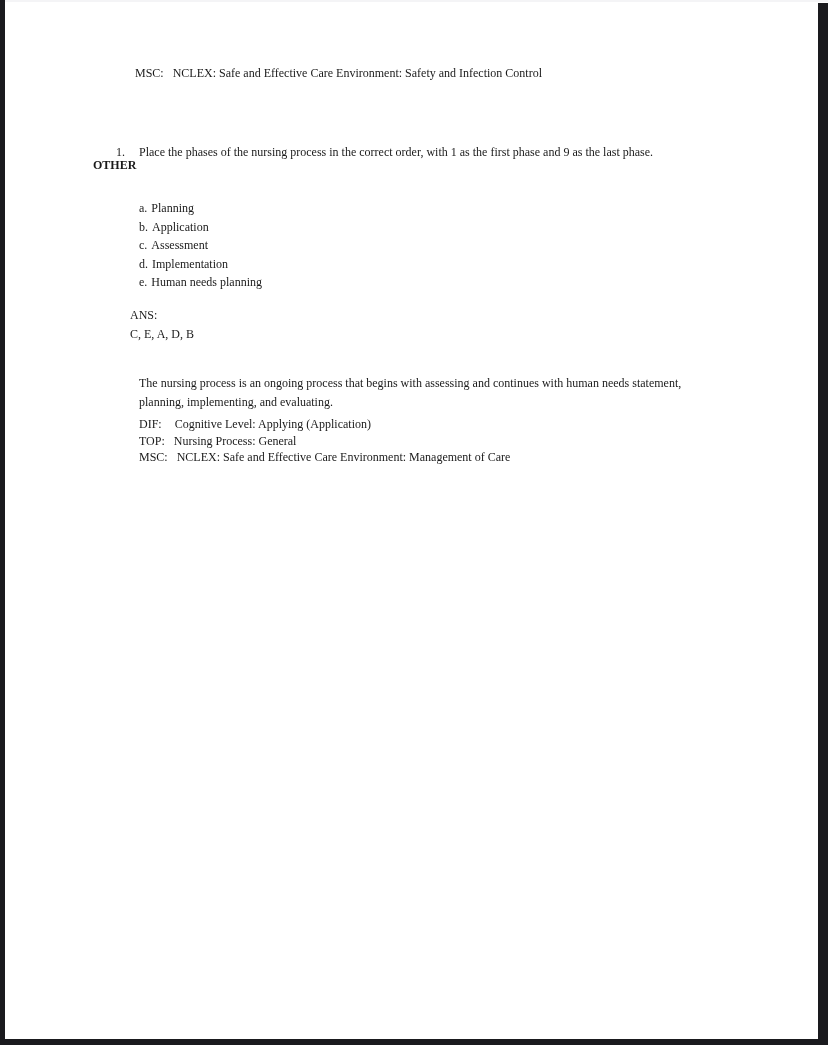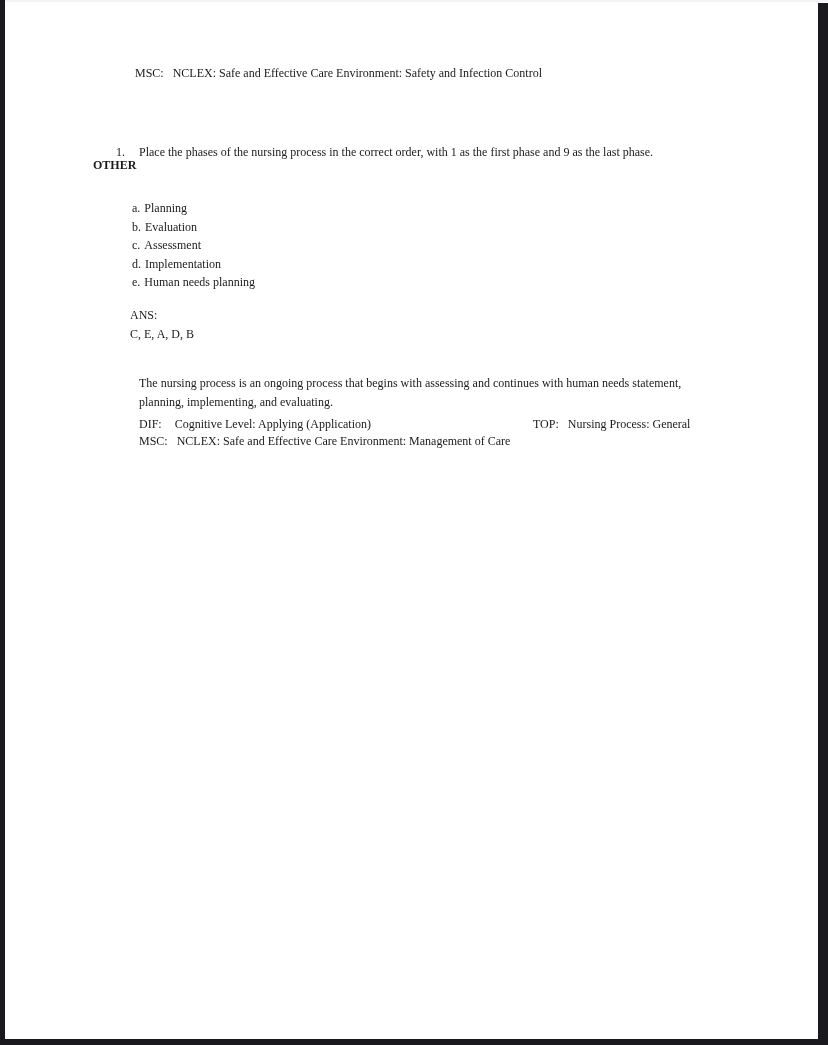--- a/index.html
+++ b/index.html
@@ -56,27 +56,27 @@
     z-index: 2;
     color: #1a1a1a;
     font-size: 12px;
     line-height: 18.5px;
   }
   .meta-top    { left: 135px; top: 64px; }
   .heading     { left: 93px;  top: 108px; font-weight: bold; margin-top: 48px; }
   .question    { left: 116px; top: 143px; display: flex; }
   .q-number    { width: 23px; flex: none; }
   .q-text      { width: 596px; }
-  .options     { left: 132px; top: 199px; }
+  .options     { left: 139px; top: 199px; }
   .option-row  { white-space: nowrap; }
   .opt-text    { margin-left: 4px; }
   .answer      { left: 130px; top: 306px; }
   .rationale   { left: 139px; top: 374px; width: 575px; }
   .footer-meta { left: 139px; top: 416px; line-height: 16.5px; }
-  .dif-row     { display: flex; }
+  .dif-row     { display: flex; flex-direction: column; }
   .dif-part    { width: 394px; flex: none; }
   .label-gap   { margin-left: 9px; }
   .dif-gap     { margin-left: 13px; }
 </style>
 </head>
 <body>
 
 <div class="frame-left"></div>
 <div class="frame-right"></div>
 <div class="frame-bottom"></div>
@@ -93,21 +93,21 @@
 <div class="doc-text question">
   <span class="q-number">1.</span>
   <span class="q-text">Place the phases of the nursing process in the correct order, with 1 as the first phase and 9 as the last phase.</span>
 </div>
 
 <div class="doc-text options">
   <div class="option-row">
     <span>a.</span><span class="opt-text">Planning</span>
   </div>
   <div class="option-row">
-    <span>b.</span><span class="opt-text">Evaluation</span>
+    <span>b.</span><span class="opt-text">Application</span>
   </div>
   <div class="option-row">
     <span>c.</span><span class="opt-text">Assessment</span>
   </div>
   <div class="option-row">
     <span>d.</span><span class="opt-text">Implementation</span>
   </div>
   <div class="option-row">
     <span>e.</span><span class="opt-text">Human needs planning</span>
   </div>

